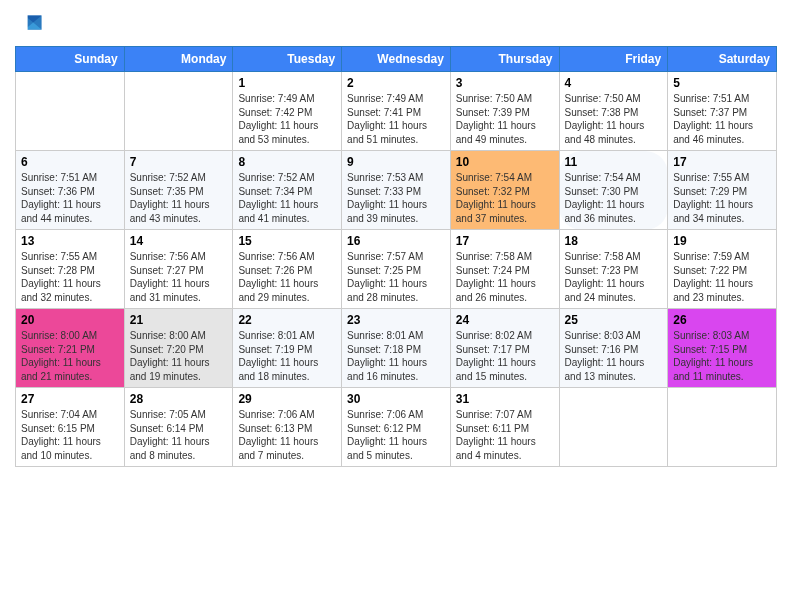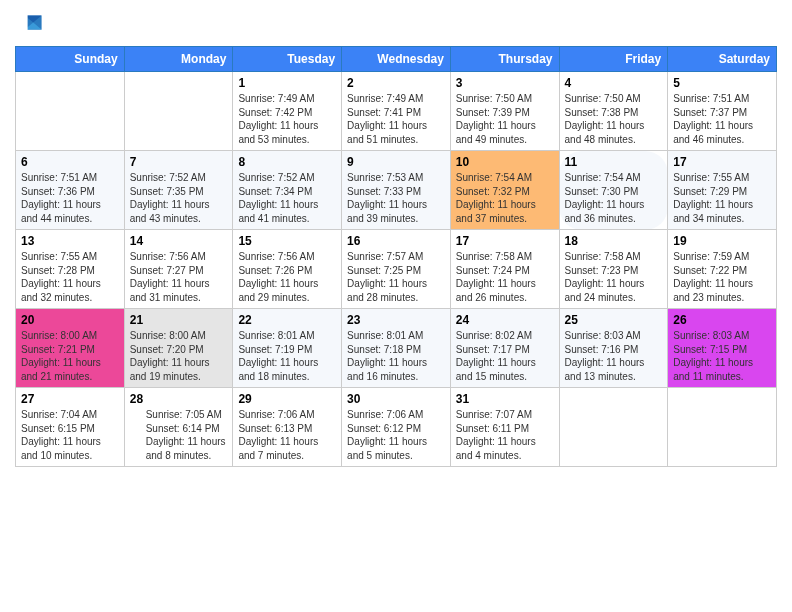--- a/index.html
+++ b/index.html
@@ -305,21 +305,21 @@
         </tr>
         <tr>
           <td>
             <span class="day-number">27</span>
             <div class="day-info" style="white-space: pre-line;">Sunrise: 7:04 AM
 Sunset: 6:15 PM
 Daylight: 11 hours and 10 minutes.</div>
           </td>
           <td>
             <span class="day-number">28</span>
-            <div class="day-info" style="white-space: pre-line; margin-left: 16px;">Sunrise: 7:05 AM
+            <div class="day-info" style="white-space: pre-line;">Sunrise: 7:05 AM
 Sunset: 6:14 PM
 Daylight: 11 hours and 8 minutes.</div>
           </td>
           <td>
             <span class="day-number">29</span>
             <div class="day-info" style="white-space: pre-line;">Sunrise: 7:06 AM
 Sunset: 6:13 PM
 Daylight: 11 hours and 7 minutes.</div>
           </td>
           <td>

